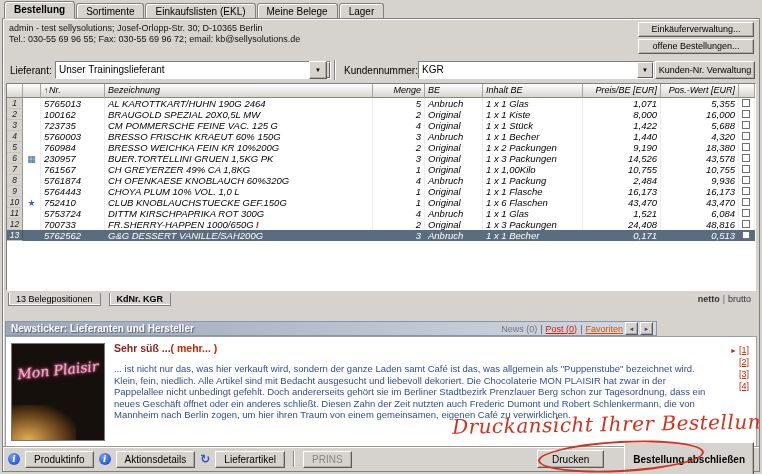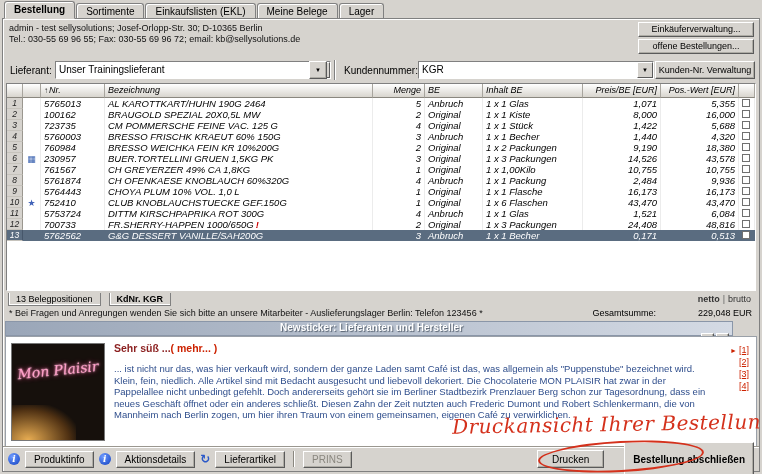--- a/index.html
+++ b/index.html
@@ -63,21 +63,21 @@
   .nb .lk.on { font-weight:bold; }
   .nb .pipe { margin:0 3px; color:#666; }
 
   
   .summary { position:absolute; left:3px; top:288px; width:750px; height:13px; font-size:9px; }
   .sum-info { position:absolute; left:3px; top:1px; color:#111; }
   .sum-lbl { position:absolute; right:100px; top:1px; }
   .sum-val { position:absolute; right:4px; top:1px; width:90px; text-align:right; }
 
   
-  .newsbar { position:absolute; left:2px; top:302px; width:728px; height:15px; background:linear-gradient(90deg,#9aa6b8,#d4dae4); border:1px solid #8a96a8; display:flex; align-items:center;flex-direction:column; }
+  .newsbar { position:absolute; left:2px; top:302px; width:652px; height:15px; background:linear-gradient(90deg,#9aa6b8,#d4dae4); border:1px solid #8a96a8; display:flex; align-items:center; }
   .nb-title { margin-left:5px; color:#fff; font-weight:bold; font-size:10px; text-shadow:1px 1px 1px #55606e; }
   .nb-right { margin-left:auto; display:flex; align-items:center; font-size:9px; margin-right:3px; }
   .nb-right .g { color:#777; }
   .nb-right .r { color:#cc2200; text-decoration:underline; cursor:pointer; }
   .nb-right .o { color:#cc5500; text-decoration:underline; cursor:pointer; }
   .nb-right .pipe { margin:0 3px; color:#555; }
   .nav-btn { width:13px; height:13px; margin-left:2px; font-size:6px; color:#334a80; padding:0; display:flex; align-items:center; justify-content:center; }
 
   
   .news { position:absolute; left:2px; top:317px; width:752px; height:111px; background:#fff; border:1px solid #9aa0a8; }
@@ -313,25 +313,20 @@
         </div>
       </div>
   </div>
 
   <div class="tfoot">
     <span class="sheet-tab">13 Belegpositionen</span>
     <span class="sheet-tab b">KdNr. KGR</span>
     <span class="nb"><span class="lk on">netto</span><span class="pipe">|</span><span class="lk">brutto</span></span>
   </div>
 
-  <div class="summary">
-    <span class="sum-info">* Bei Fragen und Anregungen wenden Sie sich bitte an unsere Mitarbeiter - Auslieferungslager Berlin: Telefon 123456 *</span>
-    <span class="sum-lbl">Gesamtsumme:</span>
-    <span class="sum-val">229,048 EUR</span>
-  </div>
 
   <div class="newsbar">
     <span class="nb-title">Newsticker: Lieferanten und Hersteller</span>
     <span class="nb-right">
       <span class="g">News (0)</span>
       <span class="pipe">|</span>
       <span class="r">Post (0)</span>
       <span class="pipe">|</span>
       <span class="o">Favoriten</span>
       <button class="btn nav-btn">◄</button>

